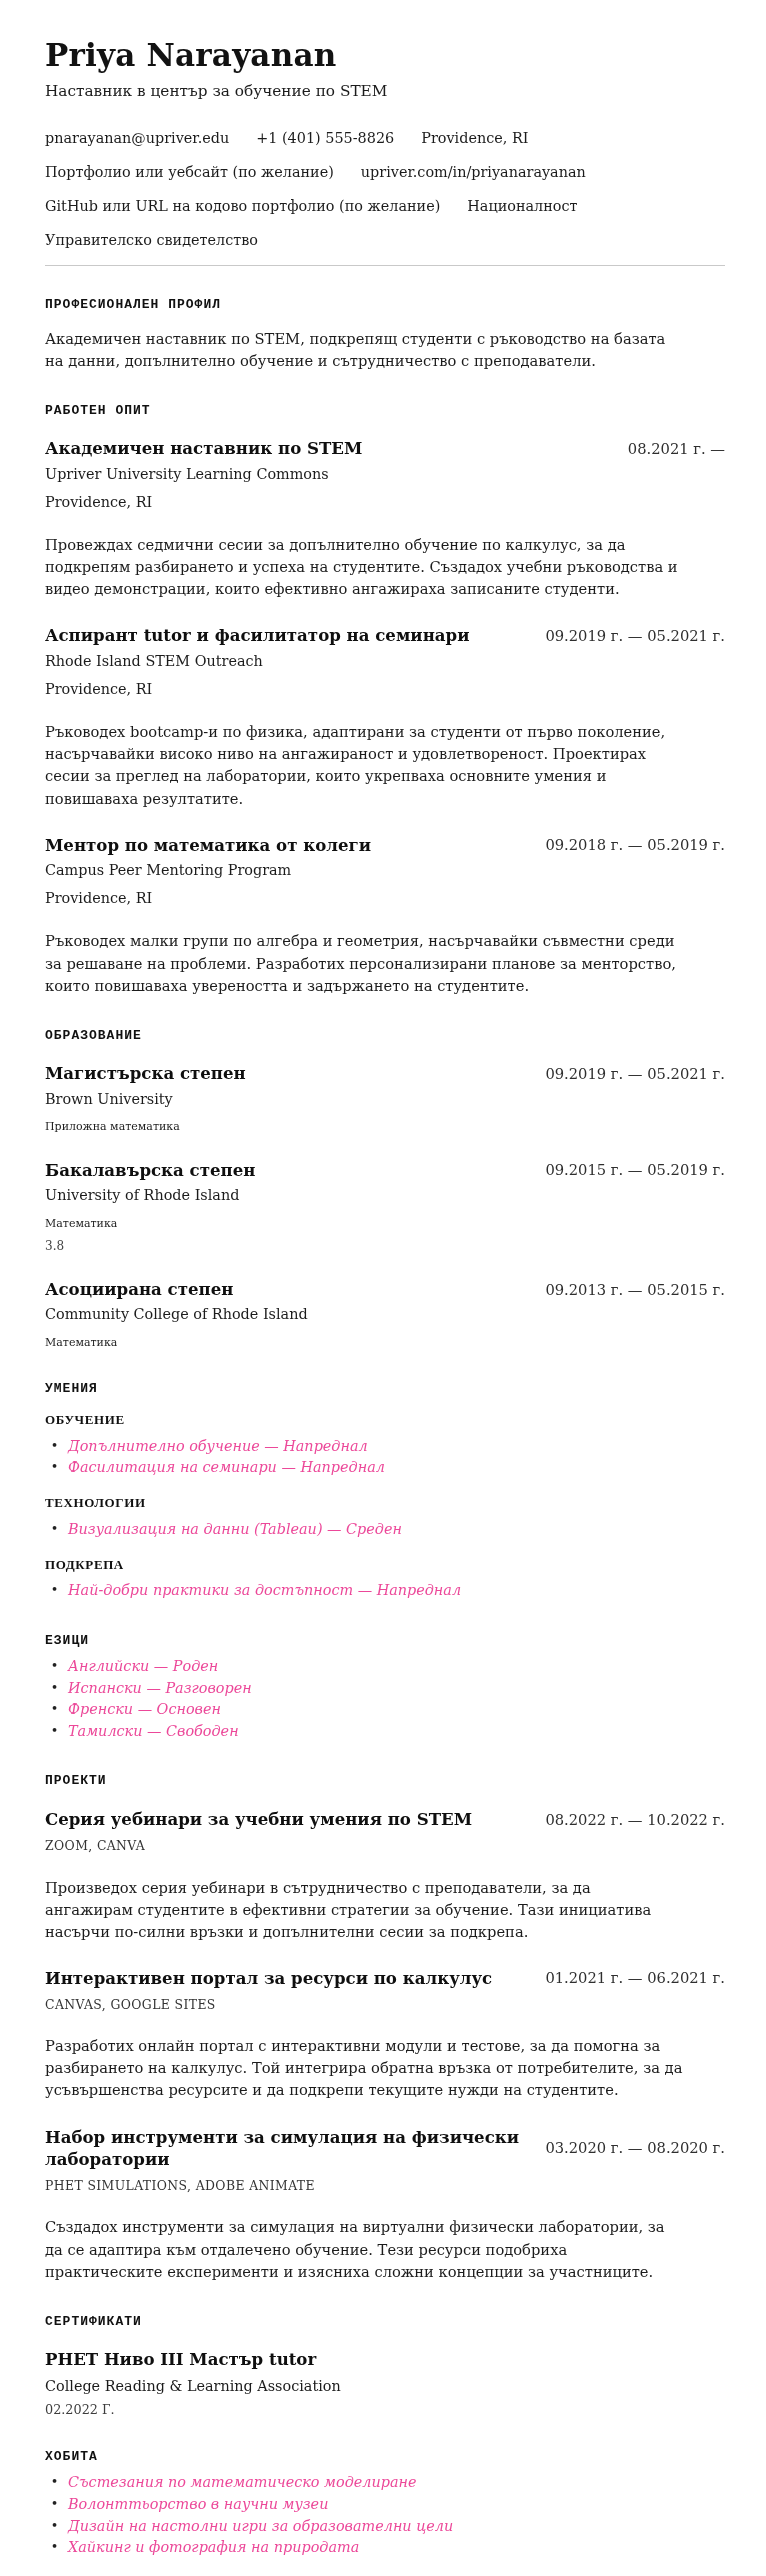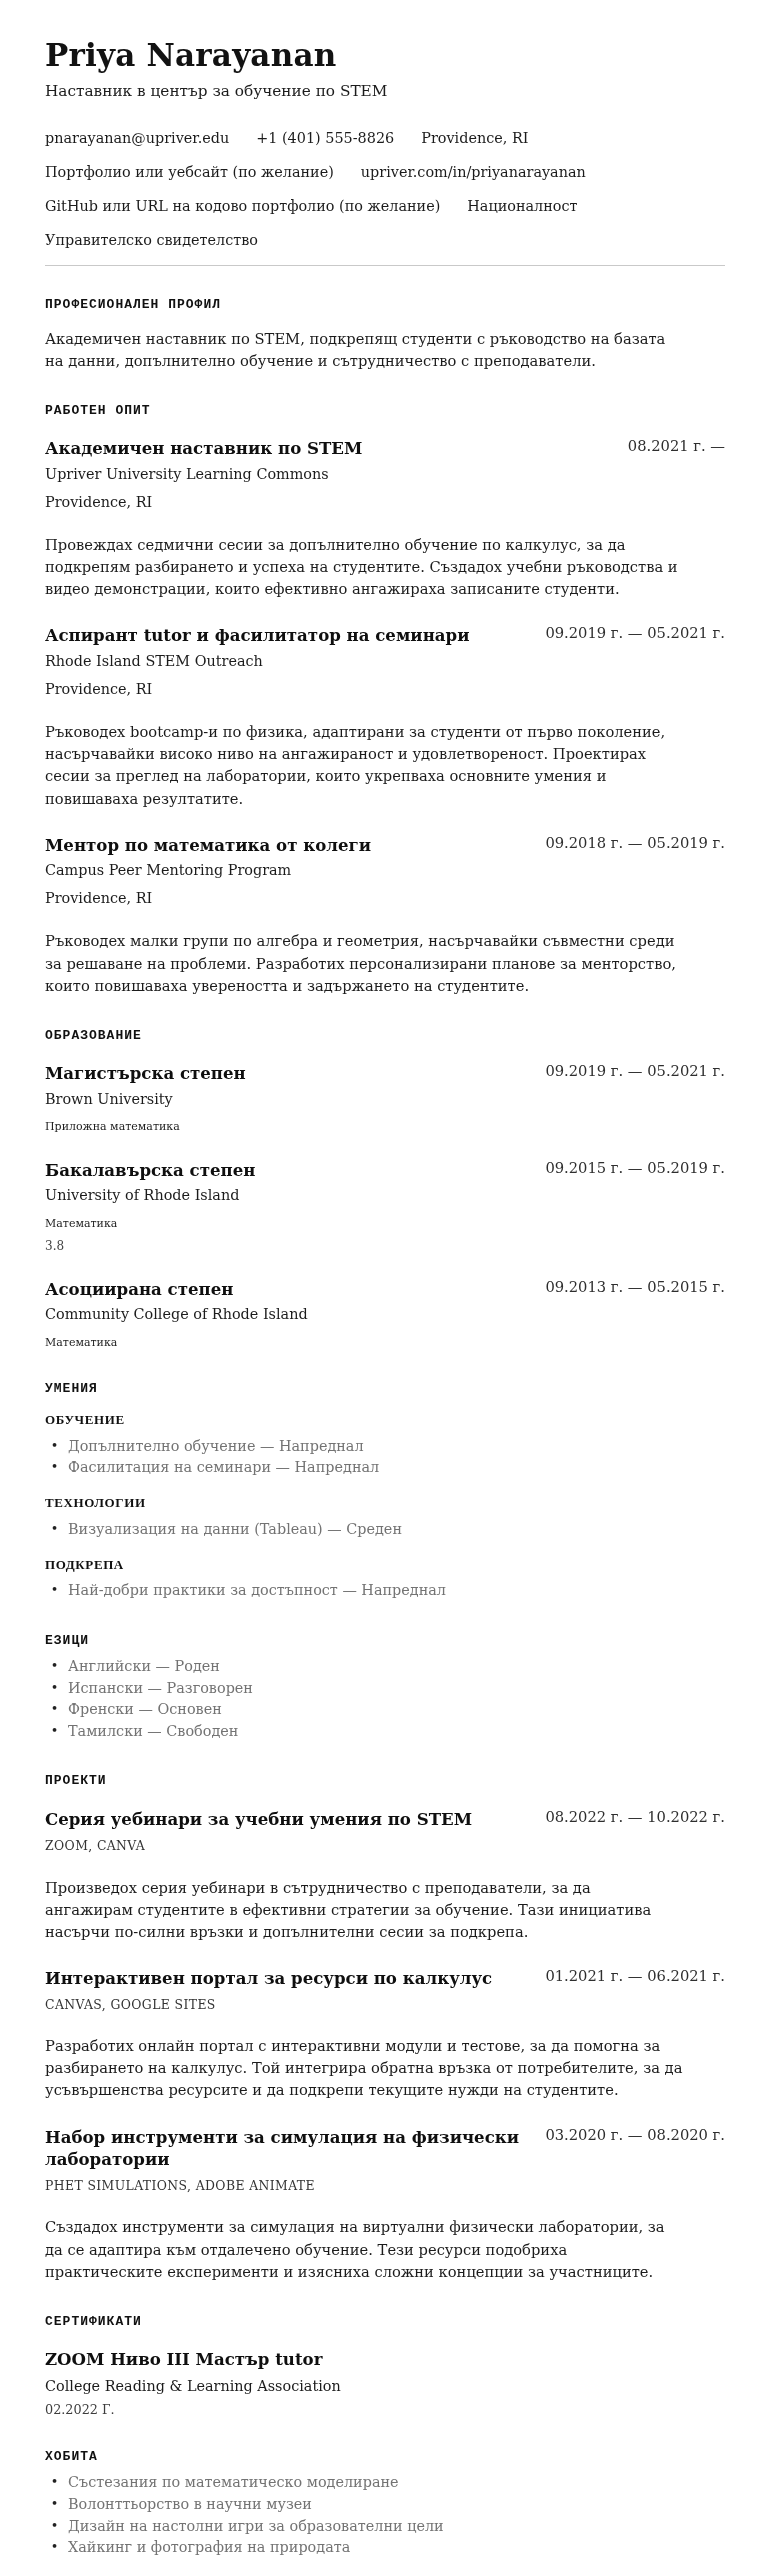--- a/index.html
+++ b/index.html
@@ -58,21 +58,21 @@
     margin: 15.3px 0 0 0;
     max-width: 638px;
     color: #1c1c1c;
   }
   
   .entry { margin-top: 19px; }
   .entry + .entry { margin-top: 24px; }
   .entry-head {
     display: flex;
     justify-content: space-between;
-    align-items: flex-start;
+    align-items: center;
   }
   .entry-title {
     font-size: 16.6px;
     font-weight: 700;
     line-height: 1.35;
     color: #0f0f0f;
     max-width: 498px;
     margin: 0;
   }
   .entry-dates {
@@ -113,21 +113,22 @@
   ul.bullets {
     list-style: none;
     margin: 7.7px 0 0 0;
     padding: 0;
   }
   ul.bullets li {
     position: relative;
     font-size: 14.4px;
     line-height: 1.5;
     padding-left: 23px;
-    color: #737373;
+    color: #ec4899;
+    font-style: italic;
   }
   ul.bullets li::before {
     content: "\2022";
     position: absolute;
     left: 5.7px;
     top: 0;
     font-size: 12.8px;
     color: #222222;
   }
   
@@ -298,21 +299,21 @@
         <span class="entry-dates">03.2020 г. — 08.2020 г.</span>
       </div>
       <div class="entry-tools">PHET SIMULATIONS, ADOBE ANIMATE</div>
       <p class="entry-desc">Създадох инструменти за симулация на виртуални физически лаборатории, за да се адаптира към отдалечено обучение. Тези ресурси подобриха практическите експерименти и изясниха сложни концепции за участниците.</p>
     </div>
   </section>
 
   <section class="sec">
     <h2 class="sec-h">СЕРТИФИКАТИ</h2>
     <div class="entry">
-      <h3 class="entry-title">ZOOM Ниво III Мастър tutor</h3>
+      <h3 class="entry-title">PHET Ниво III Мастър tutor</h3>
       <div class="cert-issuer">College Reading &amp; Learning Association</div>
       <div class="cert-date">02.2022 Г.</div>
     </div>
   </section>
 
   <section class="sec">
     <h2 class="sec-h">ХОБИТА</h2>
     <ul class="bullets">
       <li>Състезания по математическо моделиране</li>
       <li>Волонттьорство в научни музеи</li>

